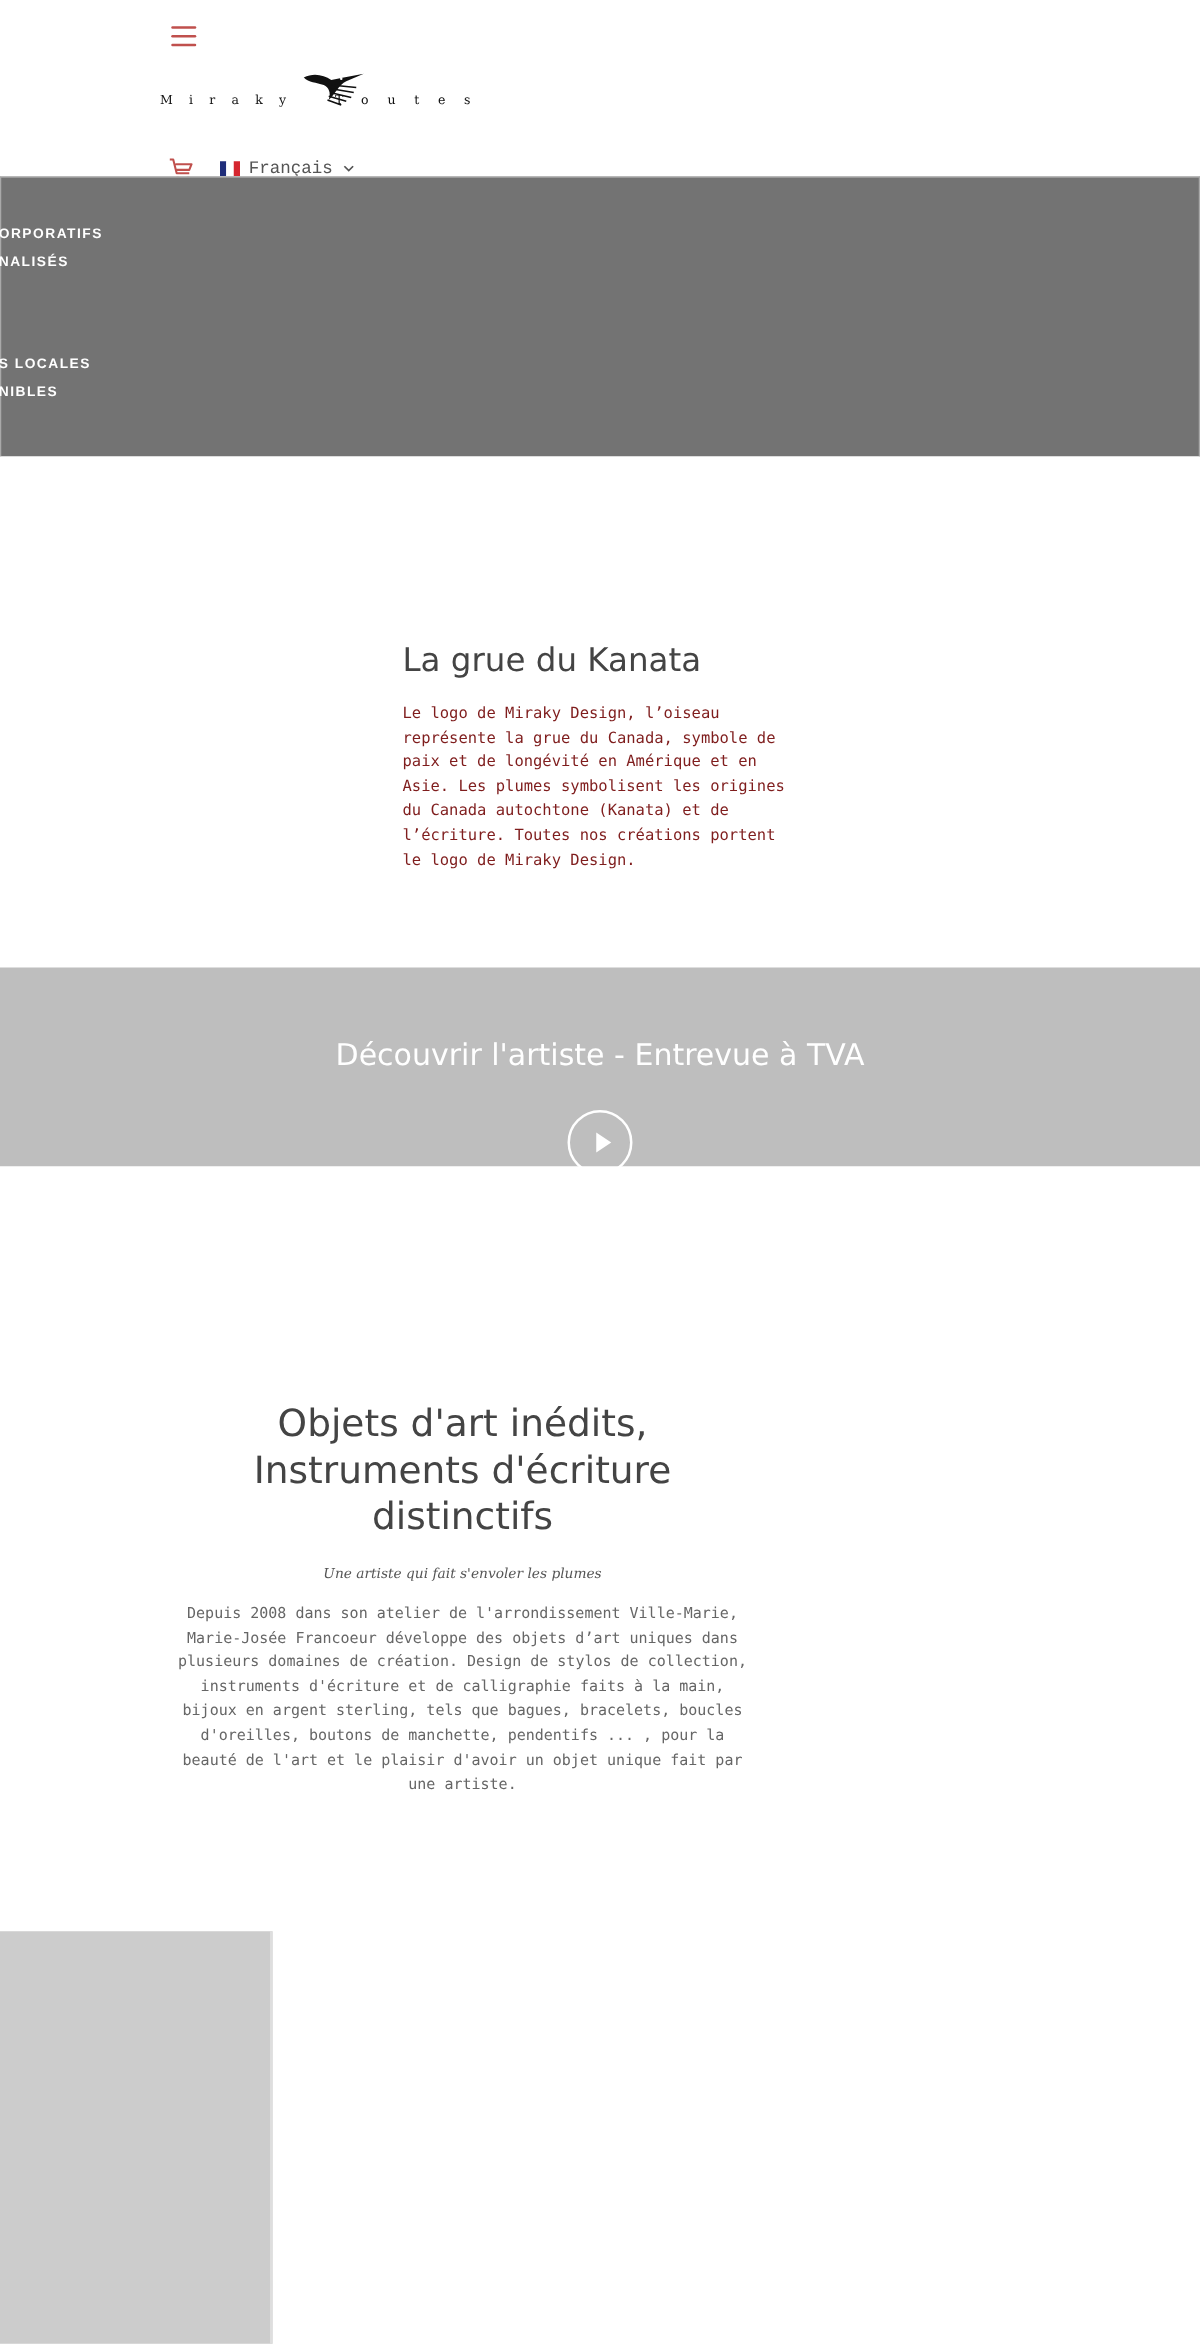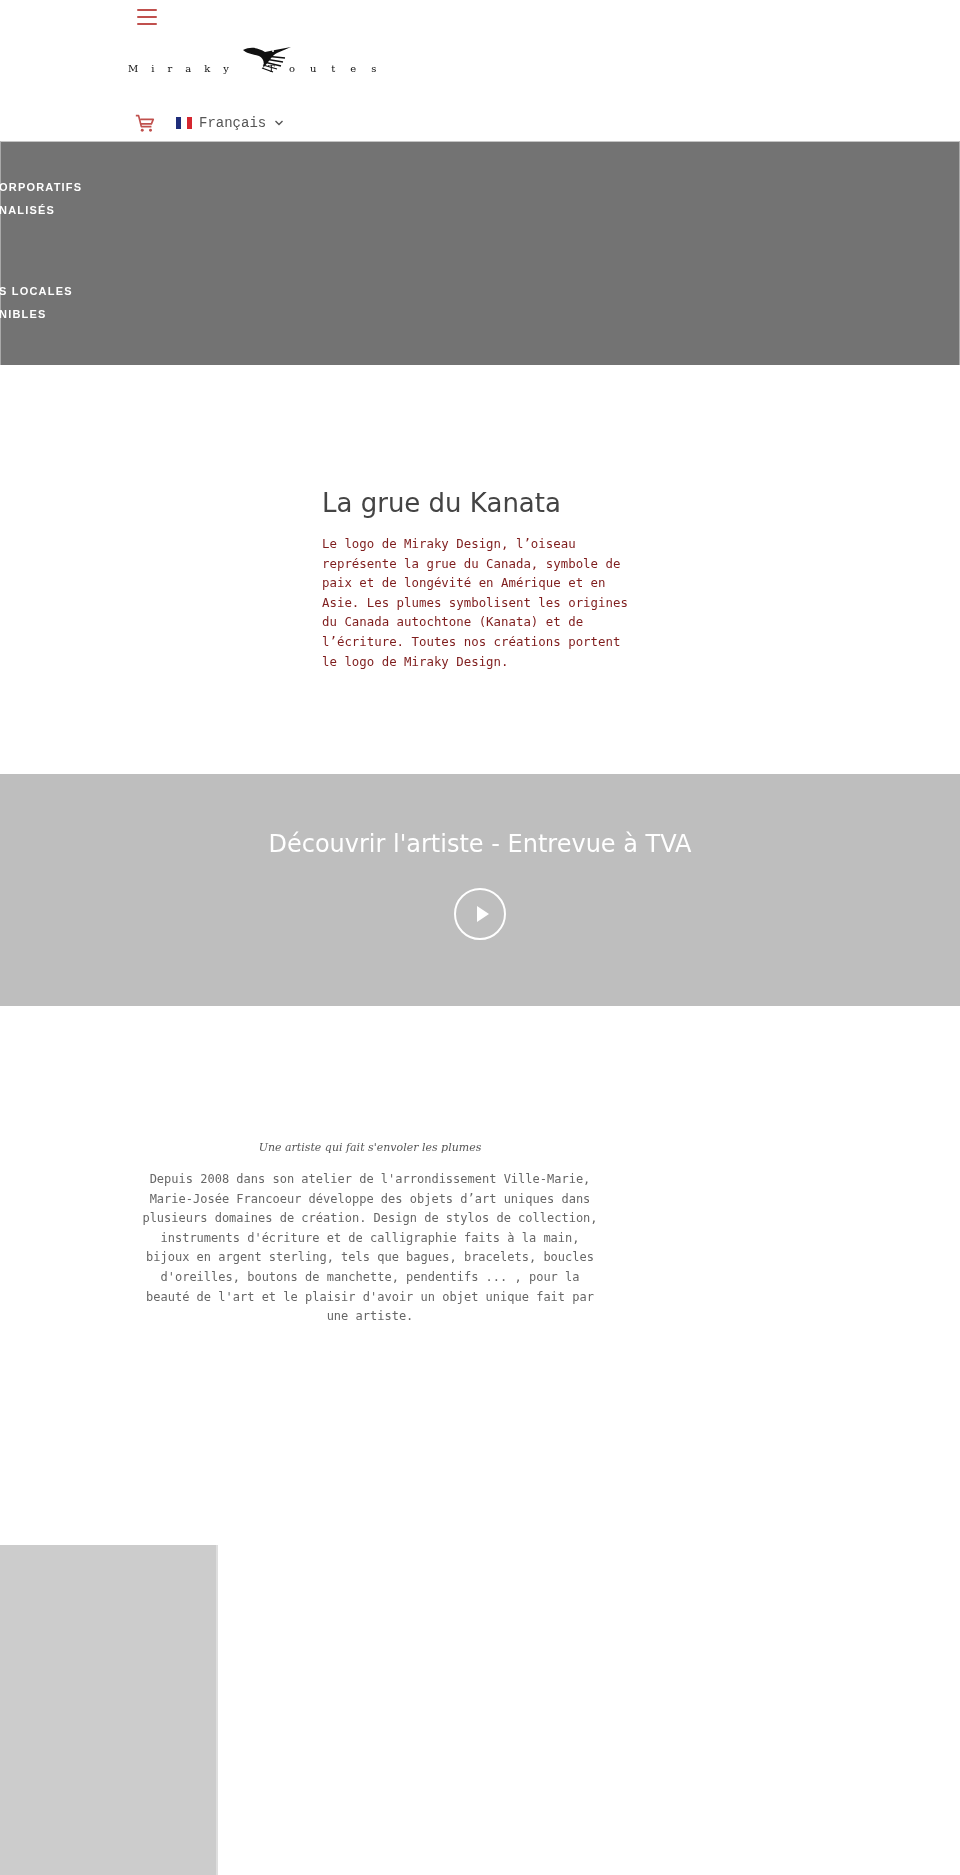--- a/index.html
+++ b/index.html
@@ -1,20 +1,20 @@
 <!DOCTYPE html>
 <html><head>
   <meta charset="utf-8">
   <style>
     * { box-sizing: border-box; margin: 0; padding: 0; }
     html, body { width: 960px; background: #ffffff; }
     body { position: relative; height: 1875px; overflow: hidden; font-family: "DejaVu Sans", sans-serif; color: #444; }
 
     
-    .header { position: absolute; left: 0; top: 0; width: 960px; height: 141px; background: #fff; }
+    .header { position: absolute; left: 0; top: 12px; width: 960px; height: 141px; background: #fff; }
     .hamburger { position: absolute; left: 137px; top: 9px; width: 20px; height: 18px; cursor: pointer; }
     .hamburger span { display: block; height: 2px; background: #c0504d; margin-bottom: 5px; border-radius: 1px; }
     .logo { position: absolute; left: 128px; top: 44px; width: 280px; height: 36px; }
     .logo-text { position: absolute; left: 0; top: 19px; width: 280px; font-family: "DejaVu Serif", serif; font-size: 10px; letter-spacing: 0; color: #111; display: flex; }
     .logo-text span.ch { display: inline-block; width: 20px; text-align: center; }
     .logo-bird { position: absolute; left: 113px; top: 0; width: 60px; height: 30px; }
 
     .util-row { position: absolute; left: 134px; top: 110px; height: 26px; display: flex; align-items: center; }
     .cart { width: 22px; height: 22px; cursor: pointer; }
     .lang { margin-left: 20px; display: flex; align-items: center; cursor: pointer; }
@@ -22,25 +22,25 @@
     .flag i { flex: 1; display: block; }
     .lang-label { font-family: Liberation Mono, monospace; font-size: 14px; color: #555; text-align: center; }
     .chev { margin-left: 8px; width: 10px; height: 10px; }
 
     
     .hero { position: absolute; left: 0; top: 141px; width: 960px; height: 224px; background: #737373; border-left: 1px solid #a9a9a9; border-right: 1px solid #a9a9a9; border-top: 1px solid #c4c4c4; }
     .hero-link { position: absolute; font-family: "Liberation Sans", sans-serif; font-weight: bold; font-size: 11px; letter-spacing: 1.2px; color: #ffffff; cursor: pointer; white-space: nowrap; }
 
     
     .kanata { position: absolute; left: 322px; top: 486px; width: 320px; }
-    .kanata h2 { font-family: "DejaVu Sans", sans-serif; font-weight: normal; font-size: 26px; color: #444; line-height: 34px; }
+    .kanata h2 { font-family: "DejaVu Sans", sans-serif; font-weight: normal; font-size: 26px; color: #444; line-height: 34px; margin-top: 26px; }
     .kanata p { margin-top: 14px; font-family: "DejaVu Sans Mono", monospace; font-size: 12.4px; line-height: 19.6px; color: #7f1d1d; }
 
     
-    .video { position: absolute; left: 0; top: 774px; width: 960px; height: 232px; background: #bebebe; }
+    .video { position: absolute; left: 0; top: 774px; width: 960px; height: 159px; background: #bebebe; }
     .video h3 { position: absolute; left: 0; top: 56px; width: 960px; text-align: center; font-family: "DejaVu Sans", sans-serif; font-weight: normal; font-size: 24px; color: #ffffff; }
     .play { position: absolute; left: 454px; top: 114px; width: 52px; height: 52px; border: 2px solid #ffffff; border-radius: 50%; cursor: pointer; }
     .play::after { content: ""; position: absolute; left: 21px; top: 16px; border-left: 12px solid #ffffff; border-top: 8px solid transparent; border-bottom: 8px solid transparent; }
 
     
     .objets { position: absolute; left: 140px; top: 1121px; width: 460px; text-align: center; }
     .objets h2 { font-family: "DejaVu Sans", sans-serif; font-weight: normal; font-size: 30px; line-height: 37px; color: #444; }
     .objets .tag { margin-top: 20px; font-family: "DejaVu Serif", serif; font-style: italic; font-size: 11px; color: #555; }
     .objets p { margin-top: 16px; font-family: "DejaVu Sans Mono", monospace; font-size: 12px; line-height: 19.6px; color: #666; }
 
@@ -101,17 +101,18 @@
   <h2>La grue du Kanata</h2>
   <p>Le logo de Miraky Design, l’oiseau représente la grue du Canada, symbole de paix et de longévité en Amérique et en Asie. Les plumes symbolisent les origines du Canada autochtone (Kanata) et de l’écriture. Toutes nos créations portent le logo de Miraky Design.</p>
 </section>
 
 <section class="video">
   <h3>Découvrir l'artiste - Entrevue à TVA</h3>
   <div class="play"></div>
 </section>
 
 <section class="objets">
+  <h2>Objets d'art inédits, Instruments d'écriture distinctifs</h2>
   <div class="tag">Une artiste qui fait s'envoler les plumes</div>
   <p>Depuis 2008 dans son atelier de l'arrondissement Ville-Marie, Marie-Josée Francoeur développe des objets d’art uniques dans plusieurs domaines de création. Design de stylos de collection, instruments d'écriture et de calligraphie faits à la main, bijoux en argent sterling, tels que bagues, bracelets, boucles d'oreilles, boutons de manchette, pendentifs ... , pour la beauté de l'art et le plaisir d'avoir un objet unique fait par une artiste.</p>
 </section>
 
 <div class="bottom-img"></div>
 
 </body></html>

